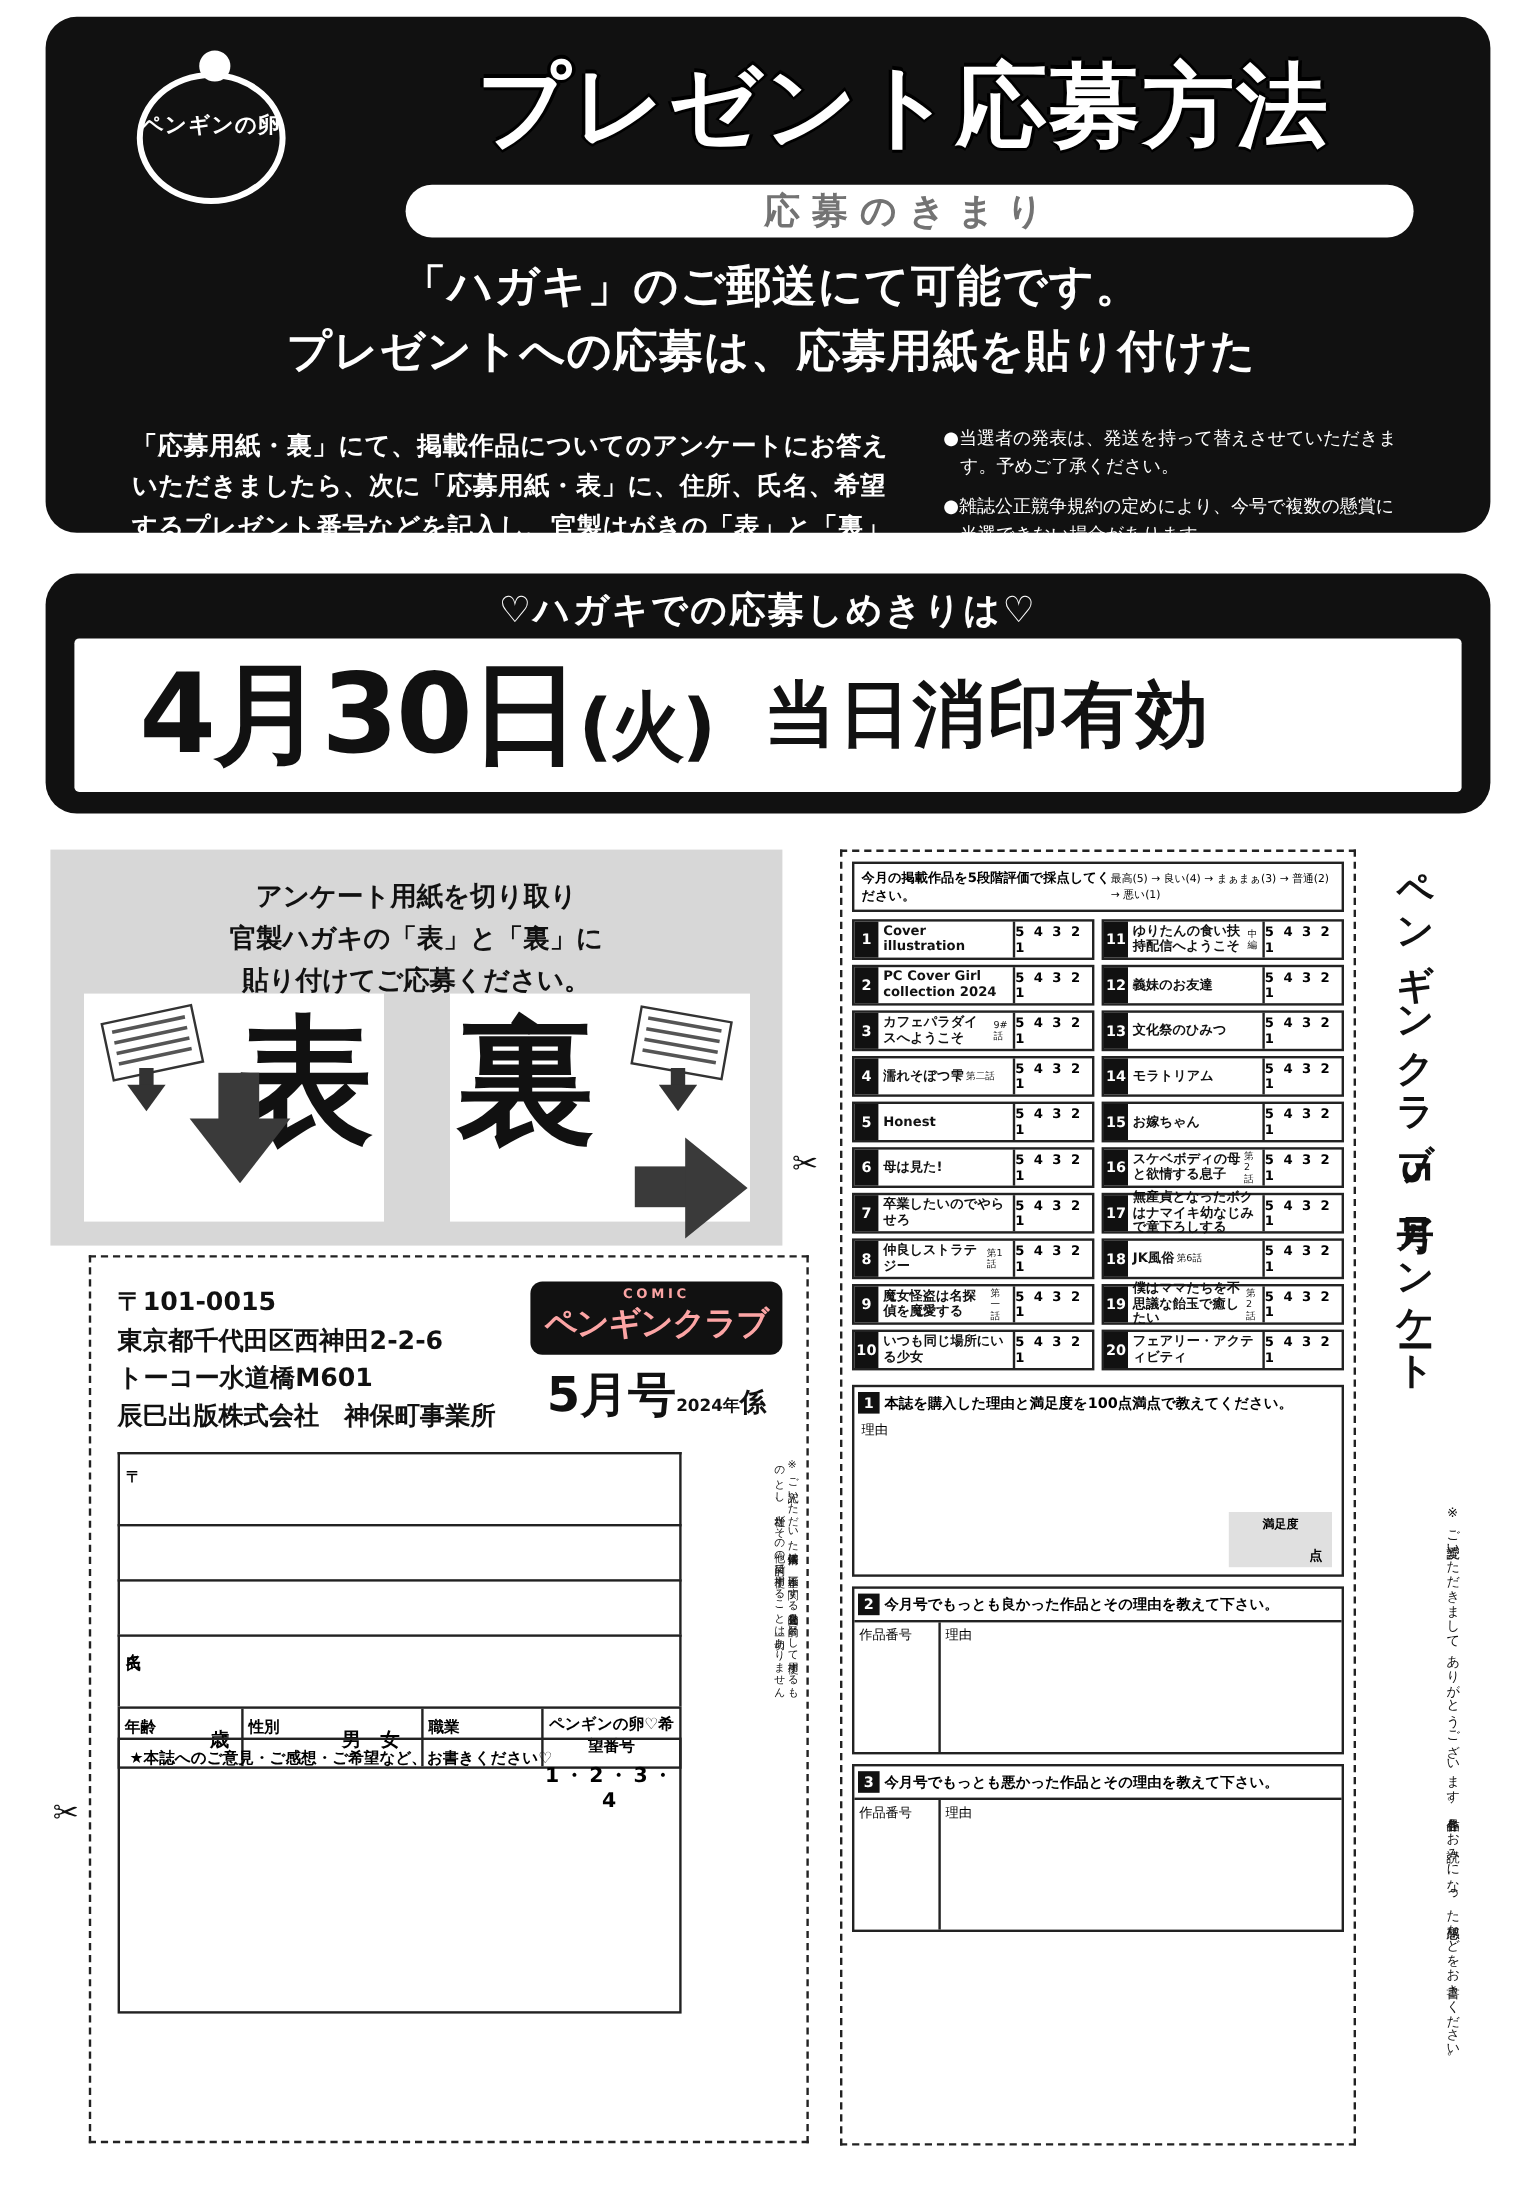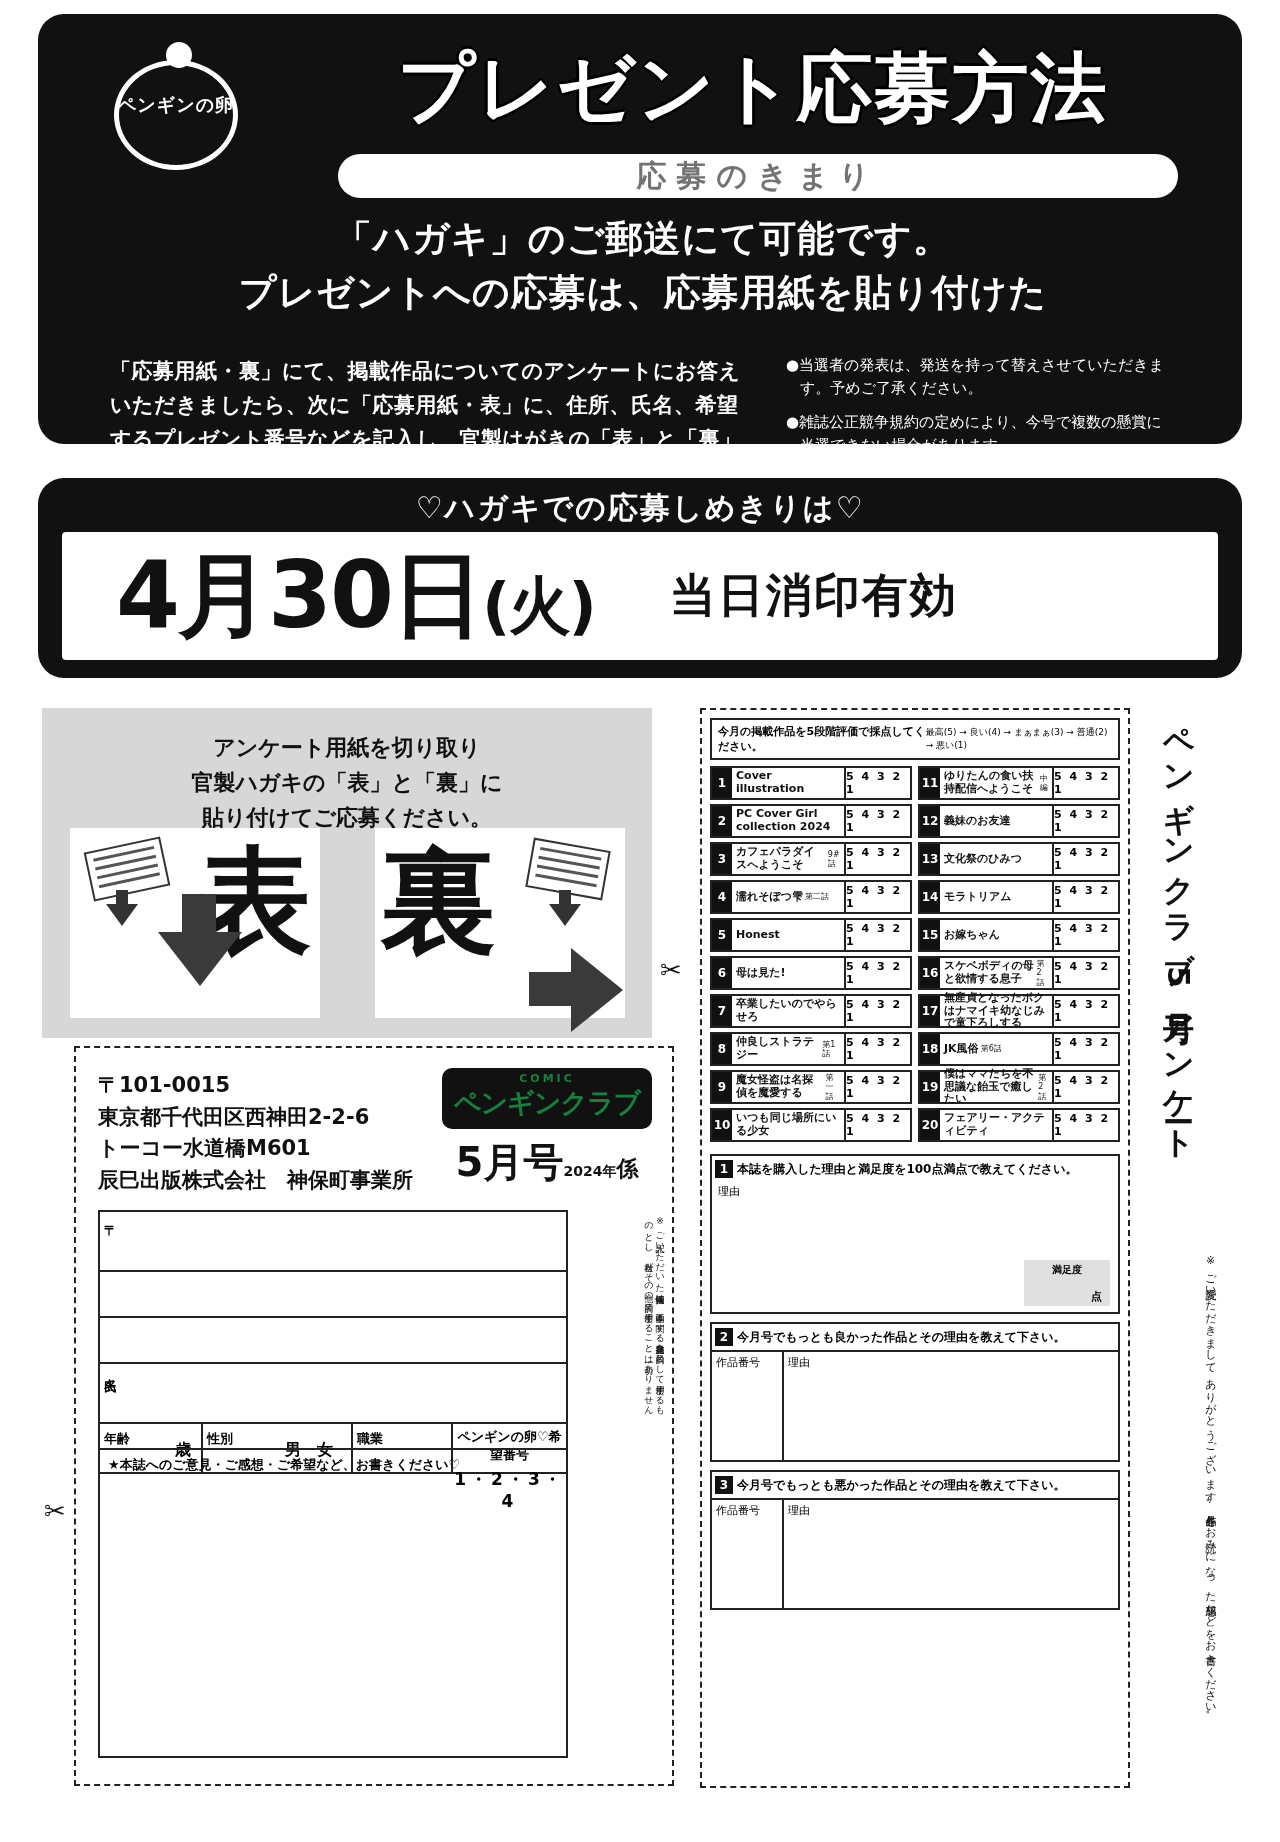--- a/index.html
+++ b/index.html
@@ -68,21 +68,21 @@
   }
   .deadline-box {
     position:absolute; left:24px; top:54px; width:1156px; height:128px;
     background:#ffffff; color:#111111; border-radius:4px;
     display:flex; align-items:center;
   }
   .deadline-date {
     font-size:92px; font-weight:bold; letter-spacing:-2px; padding-left:54px;
   }
   .deadline-date .small { font-size:62px; }
-  .deadline-valid { font-size:46px; font-weight:bold; margin-left:75px; letter-spacing:2px; }
+  .deadline-valid { font-size:60px; font-weight:bold; margin-left:42px; letter-spacing:2px; }
 
   
   .grey-block {
     position:absolute; left:42px; top:708px; width:610px; height:330px;
     background:#d7d7d7;
   }
   .grey-title {
     position:absolute; top:22px; left:0; width:100%; text-align:center;
     font-size:22px; font-weight:bold; line-height:1.6; color:#111;
   }
@@ -135,21 +135,21 @@
     border:2px dashed #222; padding:12px;
   }
   .pc-addr {
     position:absolute; left:22px; top:22px; width:330px;
     font-size:21px; font-weight:bold; line-height:1.5; color:#111;
   }
   .pc-logo {
     position:absolute; right:20px; top:20px; width:210px; text-align:center;
   }
   .pc-logo-badge {
-    background:#111; color:#15803d; border-radius:10px; padding:4px 6px 8px 6px;
+    background:#111; color:#fca5a5; border-radius:10px; padding:4px 6px 8px 6px;
     font-size:27px; font-weight:bold; letter-spacing:-1px;
   }
   .pc-logo-comic { font-size:11px; letter-spacing:3px; }
   .pc-issue {
     margin-top:6px; font-size:40px; font-weight:bold; color:#111;
   }
   .pc-issue .yr { font-size:14px; }
   .pc-issue .kakari { font-size:22px; }
 
   .pc-fields {
@@ -174,21 +174,21 @@
   .cell-lbl { font-size:13px; font-weight:bold; position:absolute; left:4px; top:6px; }
   .cell-inline { position:absolute; right:10px; top:16px; font-size:16px; font-weight:bold; }
   .hope-title { font-size:13px; font-weight:bold; text-align:center; margin-top:4px; }
   .hope-nums { font-size:17px; font-weight:bold; text-align:center; letter-spacing:4px; margin-top:4px; }
 
   .pc-side-note {
     position:absolute; left:505px; top:168px; width:84px; height:200px;
     font-size:9px; line-height:1.25; writing-mode:vertical-rl; color:#111;
   }
   .pc-comment {
-    position:absolute; left:22px; top:400px; width:470px; height:310px;
+    position:absolute; left:22px; top:400px; width:470px; height:230px;
     border:2px solid #222;
   }
   .pc-comment .ttl { font-size:13px; font-weight:bold; padding:6px 8px; }
 
   
   .quest {
     position:absolute; left:700px; top:708px; width:430px; height:1080px;
     border:2px dashed #222; padding:8px;
   }
   .q-head {

